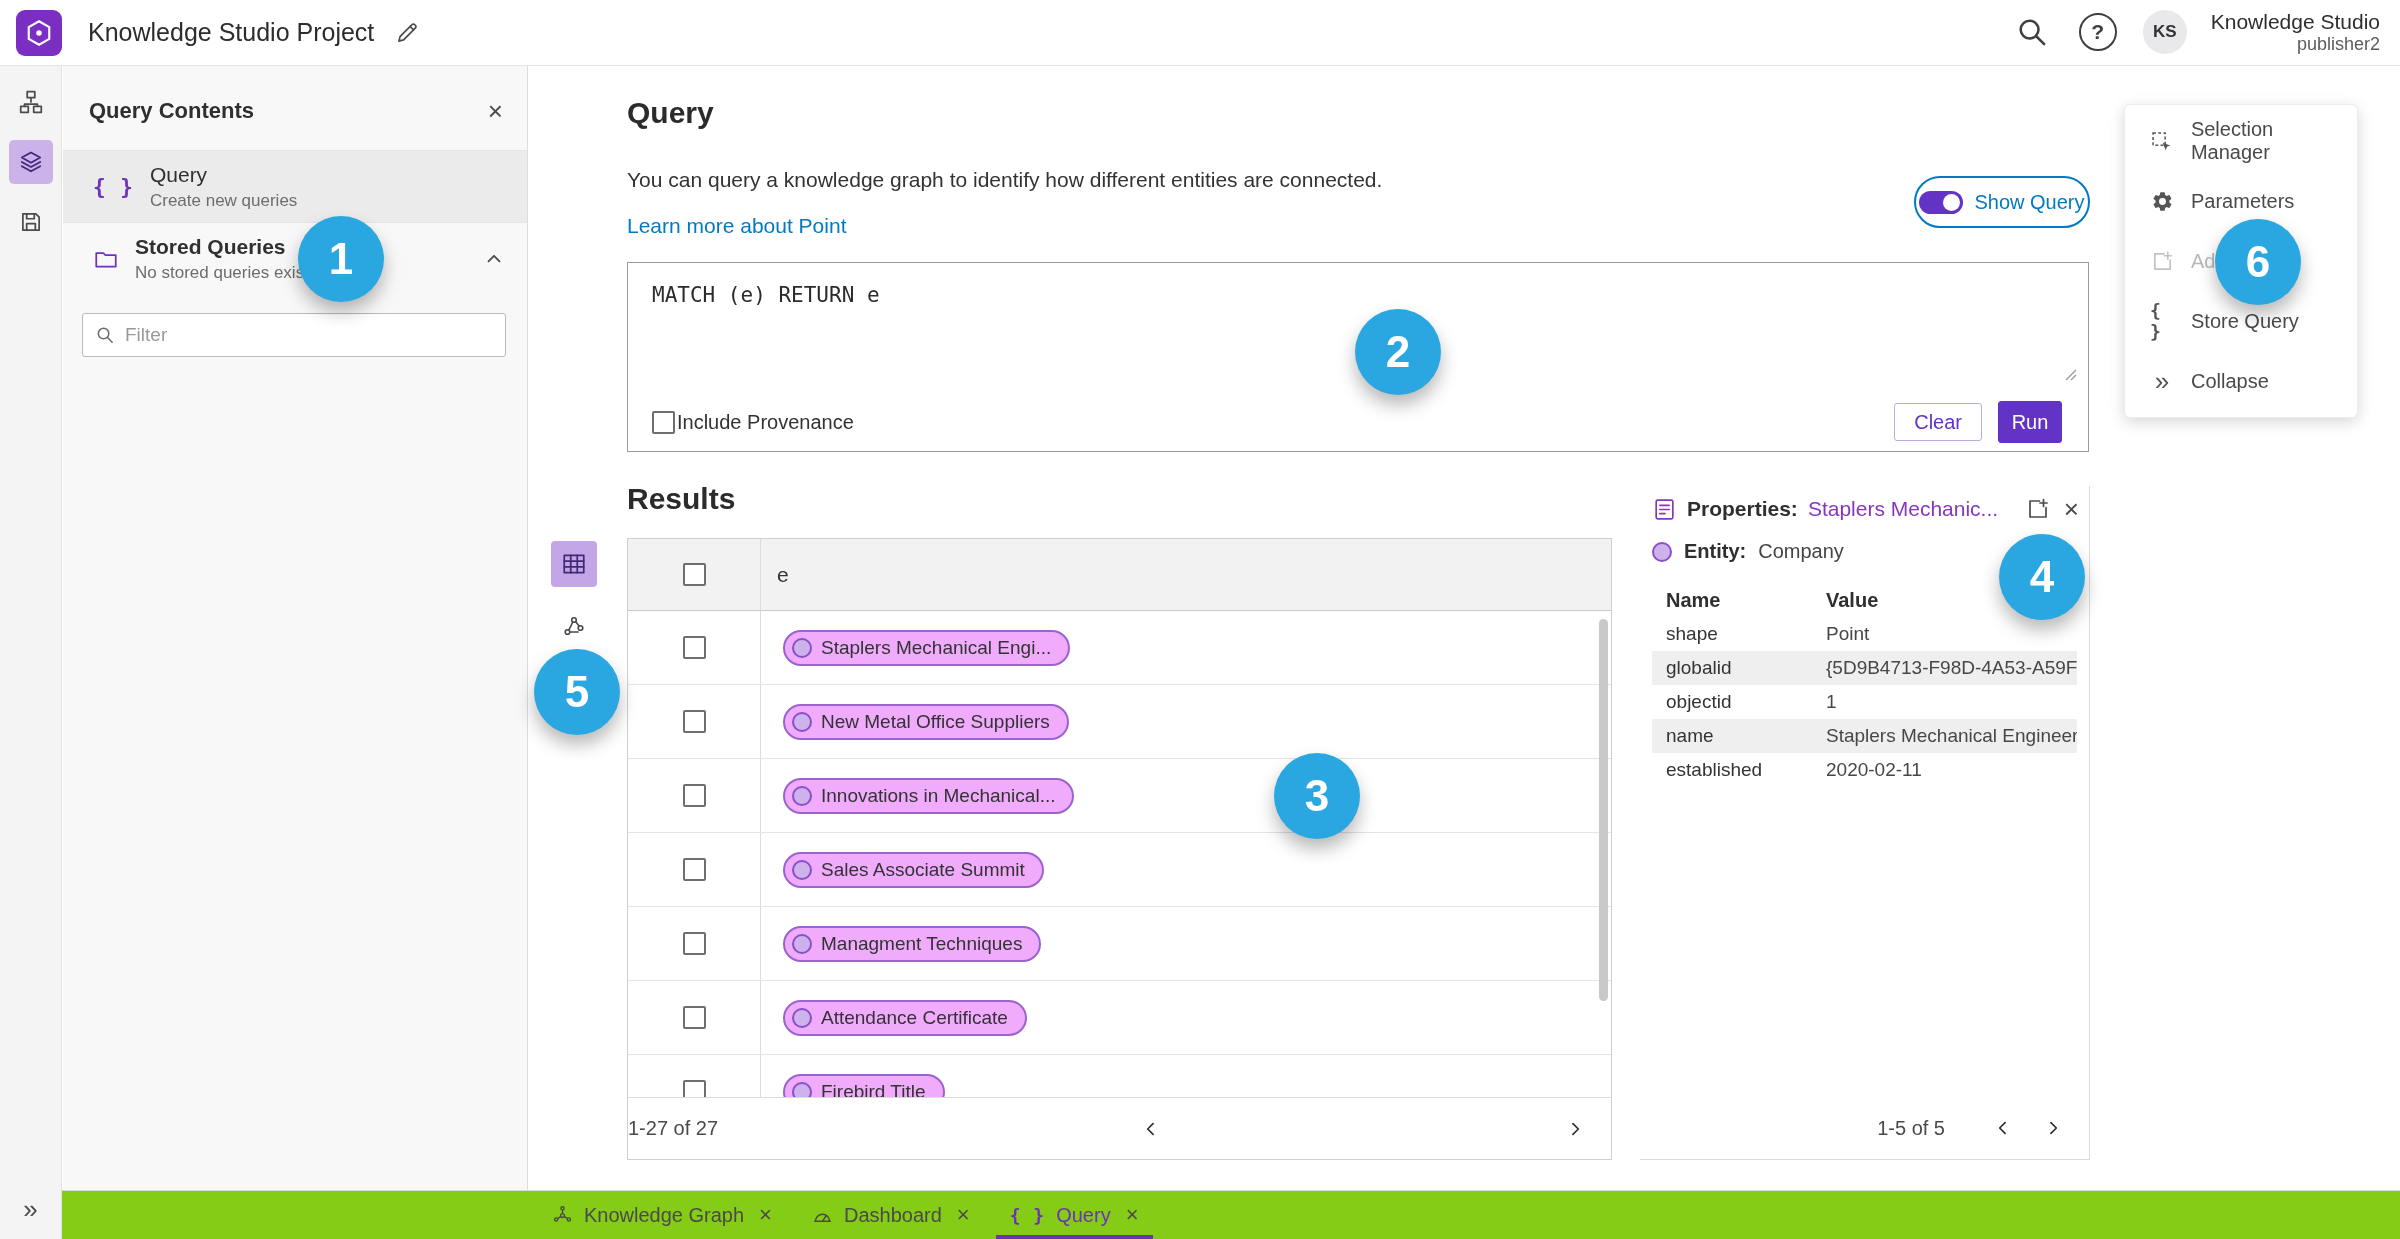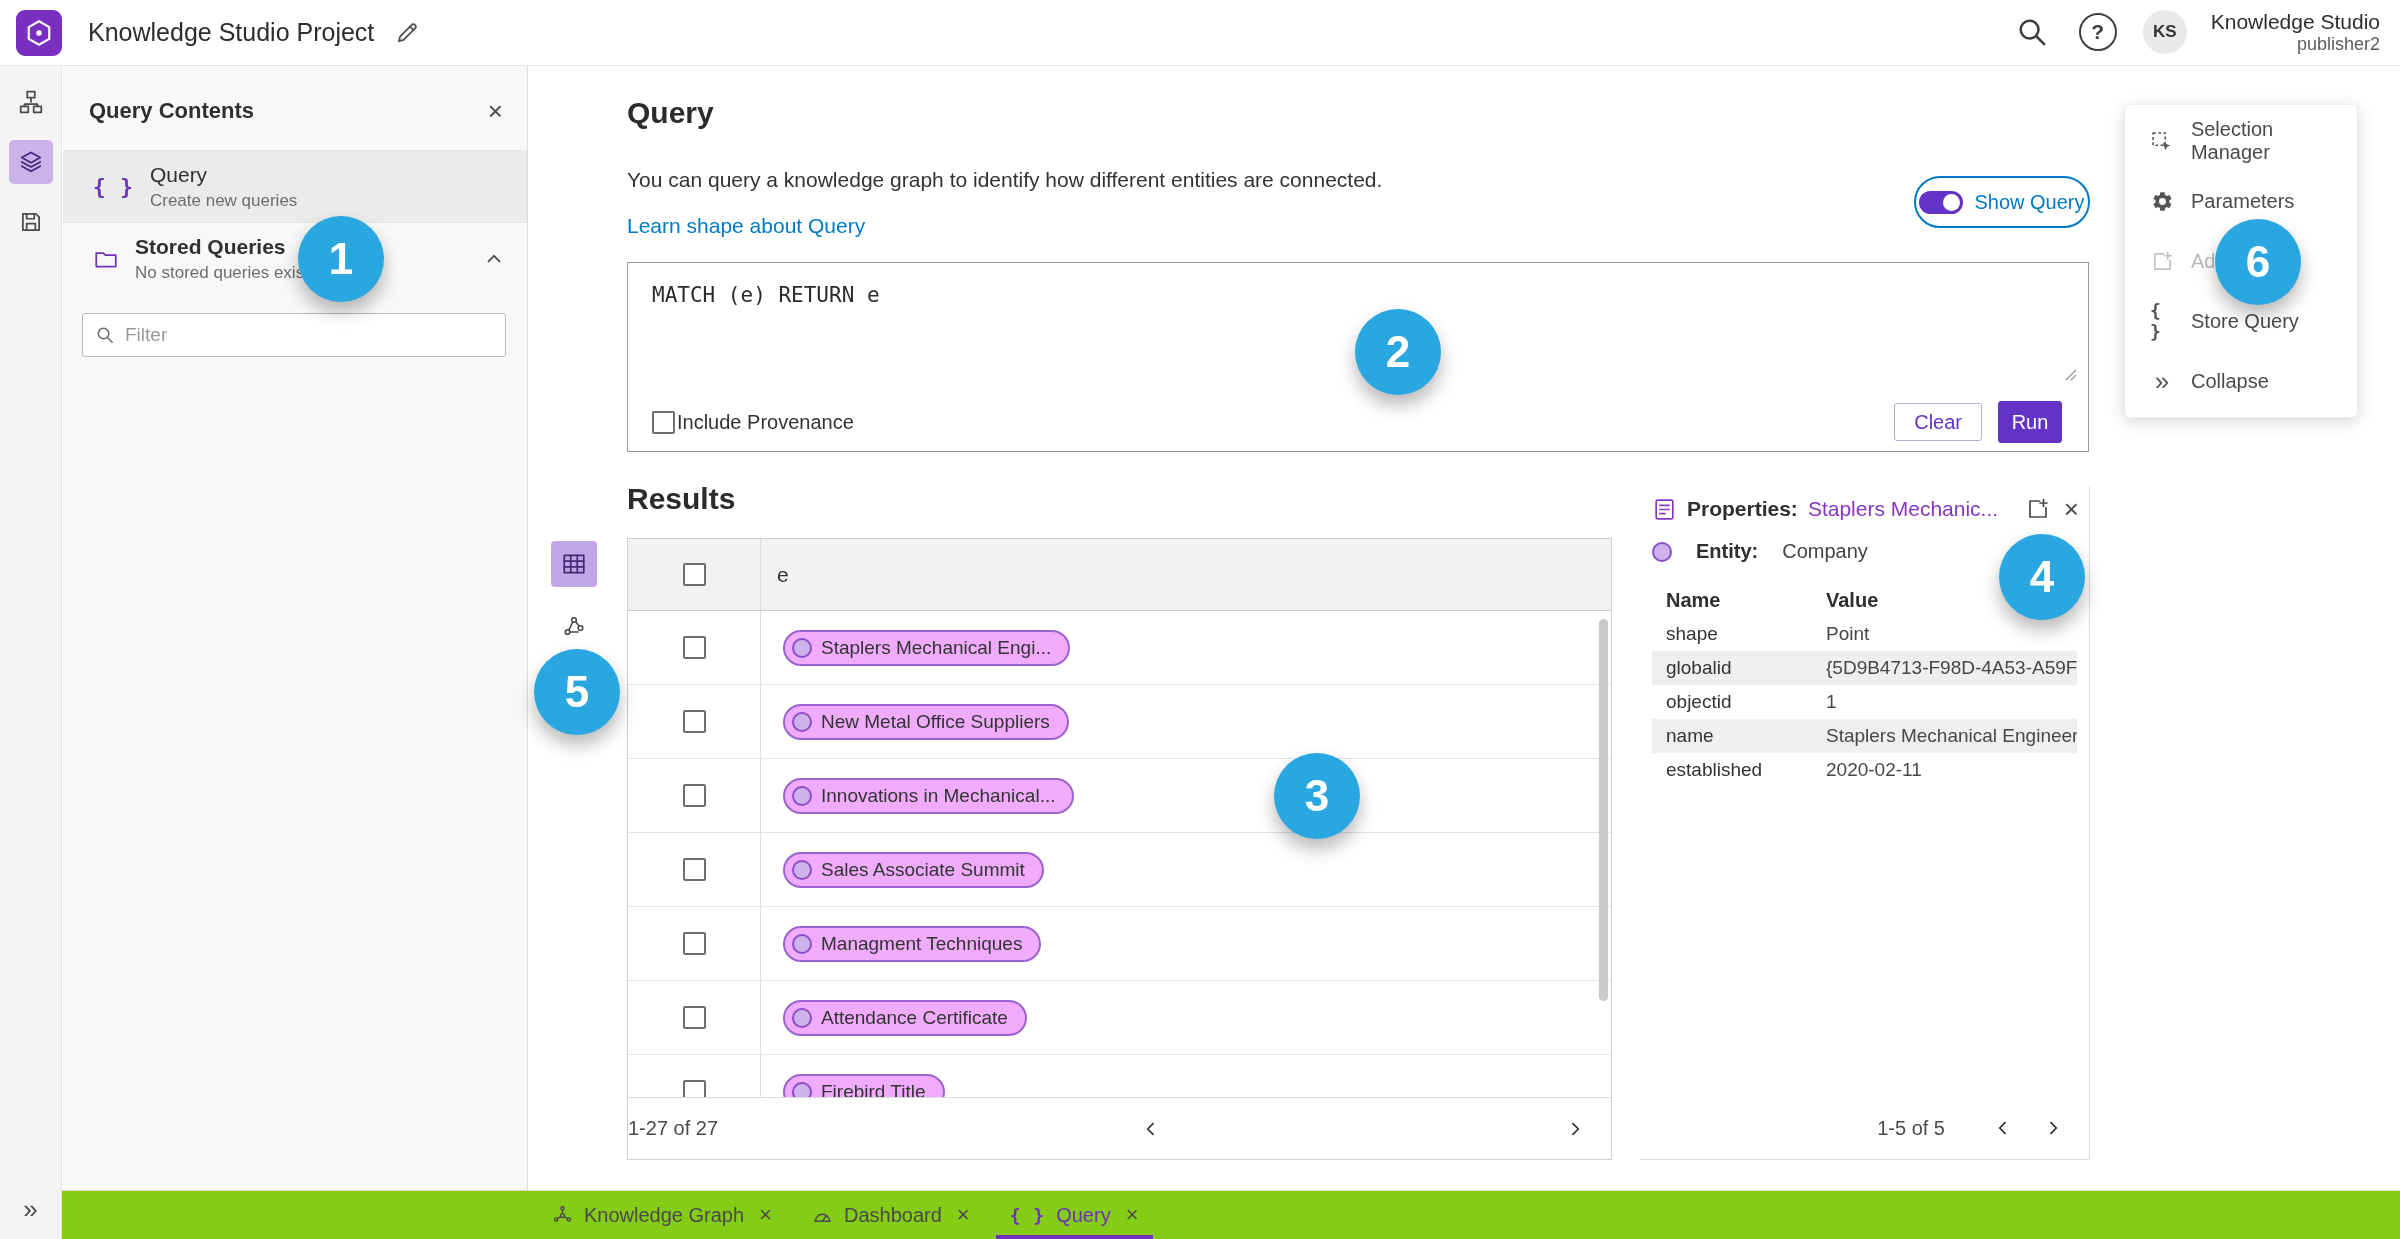--- a/index.html
+++ b/index.html
@@ -100,21 +100,21 @@
   .pg-btn{width:40px;height:40px;background:none;border:none;color:#2f2f2f;display:flex;align-items:center;justify-content:center;cursor:pointer}
 
   
   .props{position:absolute;left:1640px;top:486px;width:450px;height:674px;background:#fff;
     border-right:1px solid #dcdcdc;border-bottom:1px solid #dcdcdc;padding-left:12px}
   .p-head{display:flex;align-items:center;height:46px;padding-right:10px;gap:10px}
   .p-head .p-lab{font-size:21px;font-weight:700;color:#2f2f2f;white-space:nowrap}
   .p-link{font-size:21px;color:#8637BE;white-space:nowrap;overflow:hidden;text-overflow:ellipsis;cursor:pointer}
   .p-tools{margin-left:auto;display:flex;align-items:center;gap:14px}
   .p-tools button{background:none;border:none;color:#4b4b4b;cursor:pointer;display:flex;align-items:center;justify-content:center}
-  .p-entity{display:flex;align-items:center;gap:24px;margin-top:8px}
+  .p-entity{display:flex;align-items:center;gap:12px;margin-top:8px}
   .p-entity .lab{font-size:20px;font-weight:700;color:#2f2f2f}
   .p-entity .val{font-size:20px;color:#454545}
   .p-table{margin:20px 12px 0 0}
   .p-trow{display:grid;grid-template-columns:160px 1fr;align-items:center;height:34px;padding-left:14px}
   .p-trow.hdr div{font-size:20px;font-weight:700;color:#2f2f2f}
   .p-trow .n{font-size:19px;color:#333}
   .p-trow .v{font-size:19px;color:#474747;white-space:nowrap;overflow:hidden}
   .p-trow.odd{background:#efefef}
   .p-foot{position:absolute;left:0;right:0;bottom:0;height:62px;display:flex;align-items:center;justify-content:flex-end;padding-right:16px;gap:10px}
 
@@ -242,21 +242,21 @@
             <circle cx="10.3" cy="10.3" r="6.3"></circle>
             <path d="M15 15l5.6 5.6"></path>
           </svg>
       </span>
       <input placeholder="Filter" style="">
     </div>
   </aside>
 
   <h1 class="q-title">Query</h1>
   <p class="q-desc">You can query a knowledge graph to identify how different entities are connected.</p>
-  <a class="q-link">Learn shape about Query</a>
+  <a class="q-link">Learn more about Point</a>
 
   <div class="show-query">
     <span class="switch">
         <span class="knob"></span>
       </span>
     <span>Show Query</span>
   </div>
 
   <div class="editor">
     <div class="editor-code">MATCH (e) RETURN e</div>

